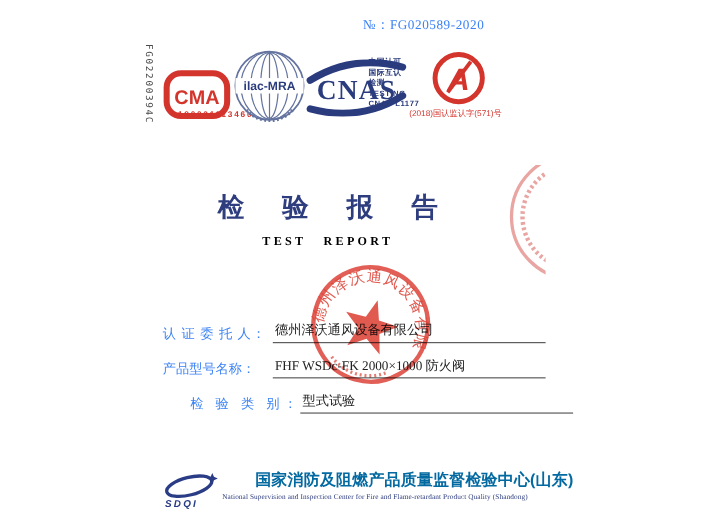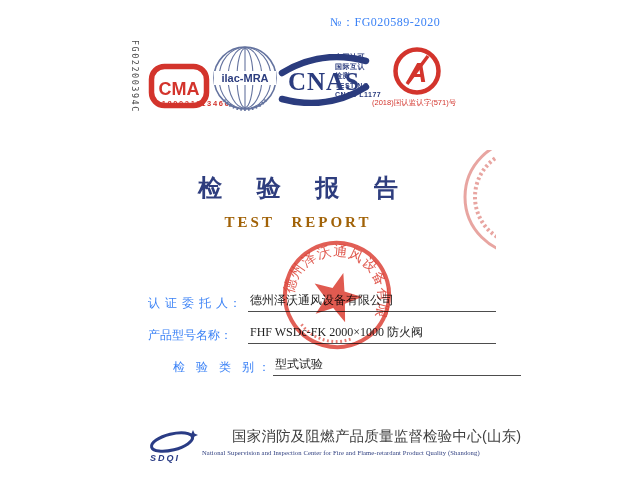--- a/index.html
+++ b/index.html
@@ -26,44 +26,44 @@
                 color:#2b3c7e;font-weight:bold;letter-spacing:.5px;}
   .cal-mark{left:391px;top:45px;}
   .cal-caption{position:absolute;left:372px;top:98px;
                font-family:"Liberation Sans", sans-serif;font-size:7.5px;color:#d3342c;}
 
   
   .title-zh{position:absolute;left:138px;top:172px;width:320px;text-align:center;
             font-family:"Liberation Sans", sans-serif;font-weight:bold;font-size:24px;
             letter-spacing:14px;padding-left:14px;box-sizing:border-box;color:#2e3d7e;}
   .title-en{position:absolute;left:138px;top:214px;width:320px;text-align:center;
-            font-weight:bold;font-size:15px;letter-spacing:3px;word-spacing:10px;
-            color:#a16207;}
+            font-weight:bold;font-size:11px;letter-spacing:3px;word-spacing:10px;
+            color:#000000;}
 
   
   .fields{position:absolute;left:148px;top:292px;width:350px;}
   .field-row{position:relative;height:20px;margin-bottom:12px;white-space:nowrap;}
   .field-row.r2{margin-top:2px;}
   .field-label{display:inline-block;width:100px;font-size:12px;color:#3b82f6;
                vertical-align:bottom;}
   .r0 .field-label{letter-spacing:1px;}
   .r2 .field-label{letter-spacing:4px;margin-left:25px;}
   .field-value{display:inline-block;width:246px;border-bottom:1px solid #4d4d4d;
                font-size:12px;color:#1e1e1e;padding:0 0 2px 2px;vertical-align:bottom;}
 
   
   .company-stamp{position:absolute;left:262px;top:220px;mix-blend-mode:multiply;}
   .edge-stamp{position:absolute;left:452px;top:150px;opacity:.6;}
 
   
   .footer{position:absolute;left:146px;top:424px;width:356px;}
   .footer-logo{position:absolute;left:0;top:4px;}
   .footer-text{position:absolute;left:56px;top:3px;width:300px;}
-  .footer-zh{font-family:"Liberation Sans", sans-serif;font-weight:normal;font-size:14.5px;
-             letter-spacing:.2px;color:#404040;white-space:nowrap;padding-left:30px;}
+  .footer-zh{font-family:"Liberation Sans", sans-serif;font-weight:bold;font-size:14.5px;
+             letter-spacing:.2px;color:#0369a1;white-space:nowrap;padding-left:30px;}
   .footer-en{margin-top:3px;font-size:6.6px;color:#2c3c7e;letter-spacing:.1px;
              white-space:nowrap;}
 </style>
 </head>
 <body>
 
 <div class="page">
 
   <div class="report-no"><span>№：</span><span>FG020589-2020</span></div>
 

